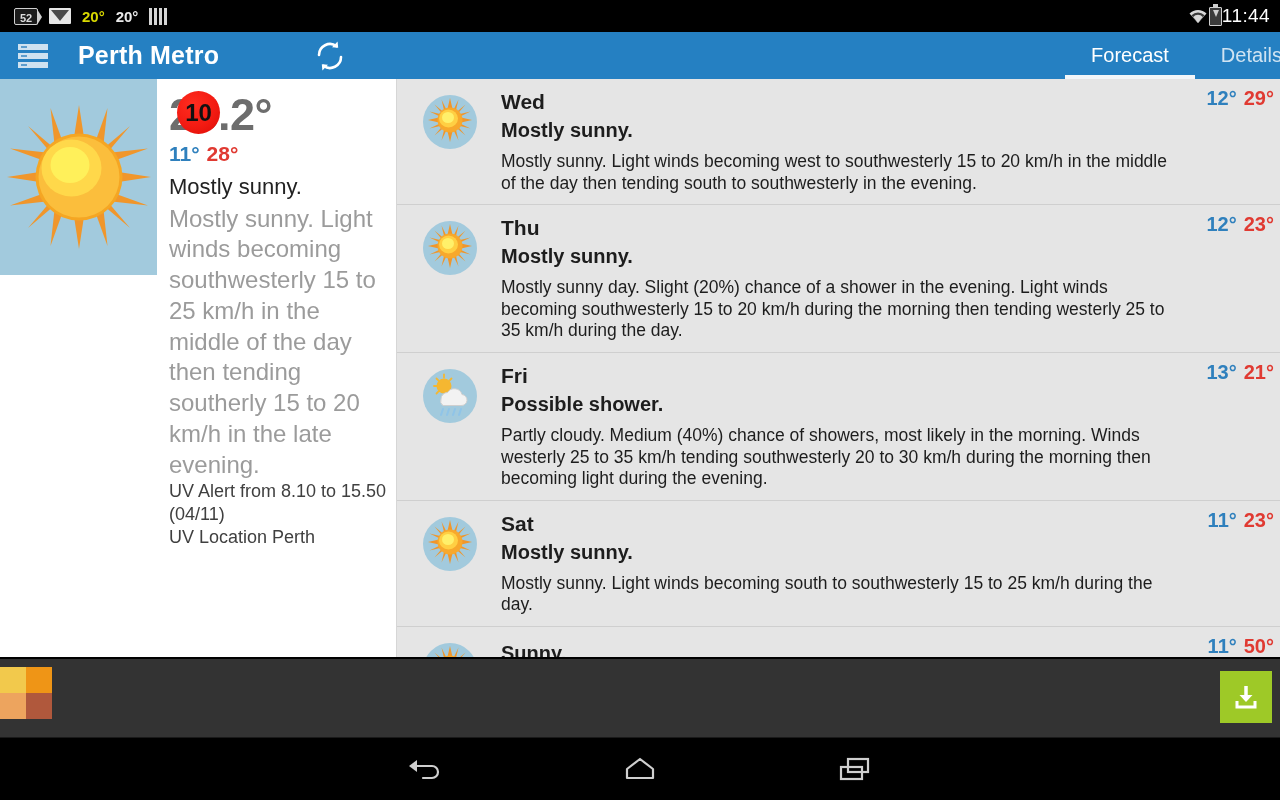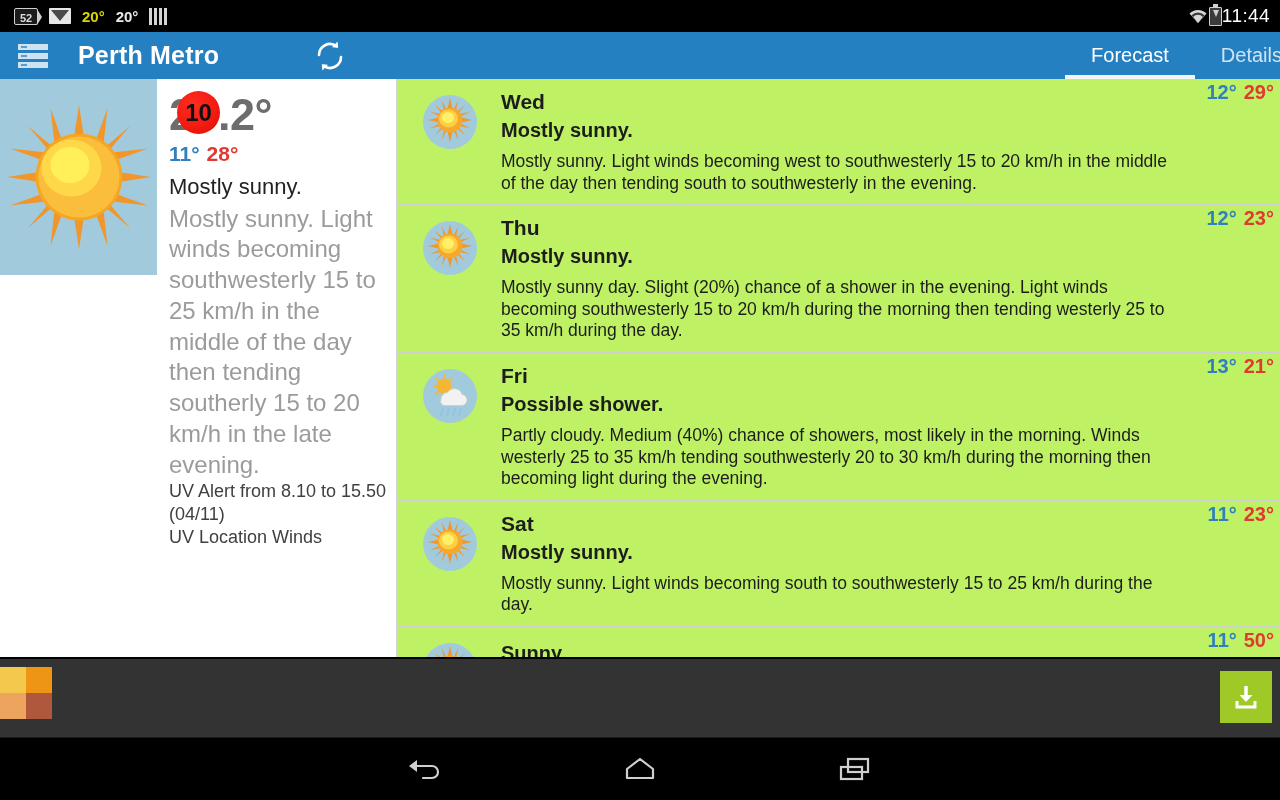--- a/index.html
+++ b/index.html
@@ -134,36 +134,36 @@
     position: absolute; top: 12px; left: 177px;
     width: 43px; height: 43px; border-radius: 50%;
     background: radial-gradient(circle at 38% 32%, #ff2d20 0%, #f31b12 55%, #dc0b05 100%);
     color: #111; font-size: 24px; font-weight: bold;
     display: flex; align-items: center; justify-content: center;
   }
 
   
   .forecast {
     flex: 1; border-left: 1px solid #d6d6d6; position: relative;
-    overflow: hidden; background: #bef264;
+    overflow: hidden; background: #e5e5e5;
   }
   .fc-row {
     display: flex; padding: 10px 14px 10px 24px;
     border-bottom: 1px solid #cfcfcf; position: relative;
   }
   .fc-row:last-child { border-bottom: 1px solid #cfcfcf; }
   .fc-icon {
     width: 58px; flex: 0 0 58px; height: 58px; margin-top: 4px; margin-right: 22px;
   }
   .fc-main { flex: 1; padding-right: 90px; }
   .fc-day { font-size: 21px; color: #1d1d1d; font-weight: bold; line-height: 1.2; }
   .fc-headline { font-size: 20px; color: #1d1d1d; font-weight: bold; margin-top: 4px; line-height: 1.2; }
   .fc-desc { font-size: 17.5px; color: #1d1d1d; margin-top: 9px; line-height: 1.23; }
   .fc-temps {
-    position: absolute; right: 6px; top: 2px;
+    position: absolute; right: 6px; top: 8px;
     font-size: 20px; font-weight: bold; white-space: nowrap;
   }
 
   
   .dockbar {
     position: absolute; left: 0; right: 0; bottom: 63px; height: 80px;
     background: #333333; border-top: 2px solid #000;
   }
   .dock-tile {
     position: absolute; left: 0; top: 8px;
@@ -275,21 +275,21 @@
         </svg>
       </div>
       <div class="cur-body">
         <div class="cur-temp">25.2°</div>
         <div class="cur-minmax">
           <span class="t-min">11°</span><span class="t-max">28°</span>
         </div>
         <div class="cur-headline">Mostly sunny.</div>
         <div class="cur-desc">Mostly sunny. Light winds becoming southwesterly 15 to 25 km/h in the middle of the day then tending southerly 15 to 20 km/h in the late evening.</div>
         <div class="cur-uv">UV Alert from 8.10 to 15.50 (04/11)</div>
-        <div class="cur-uv">UV Location Winds</div>
+        <div class="cur-uv">UV Location Perth</div>
       </div>
       <div class="uv-badge">10</div>
     </div>
 
     <div class="forecast">
 
       <div class="fc-row">
         <div class="fc-icon">
           <svg width="58" height="58" viewBox="0 0 58 58">
             <circle cx="29" cy="29" r="27" fill="#a2cadd"></circle>

